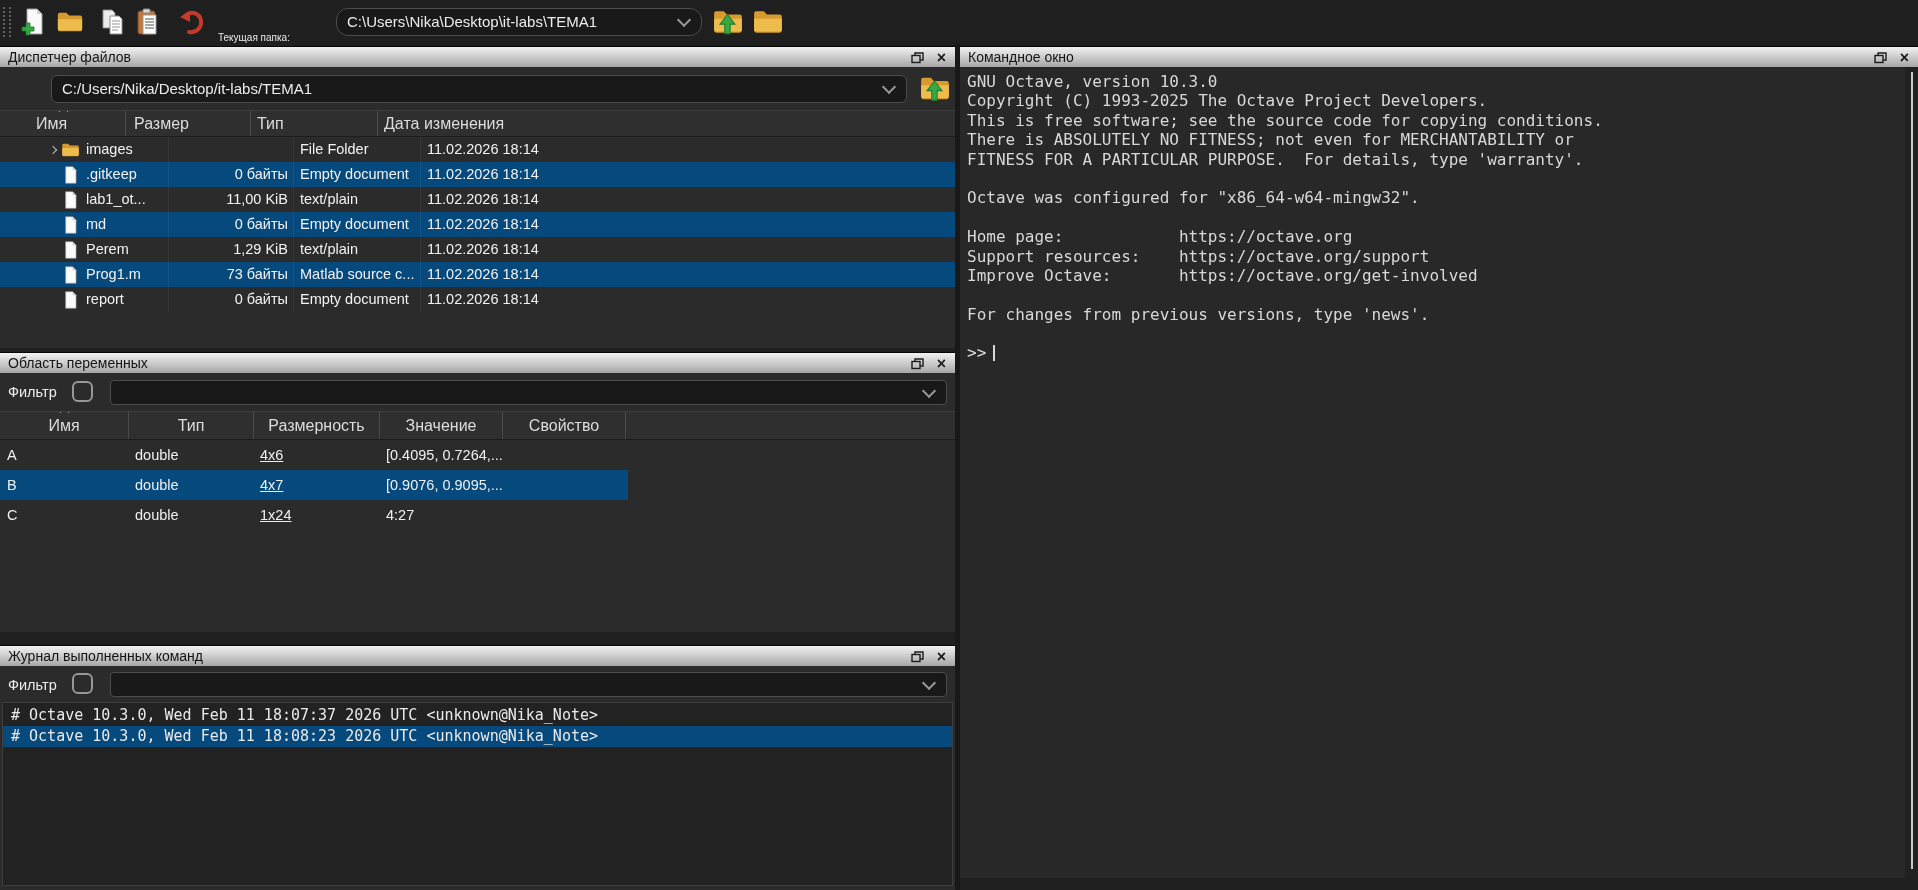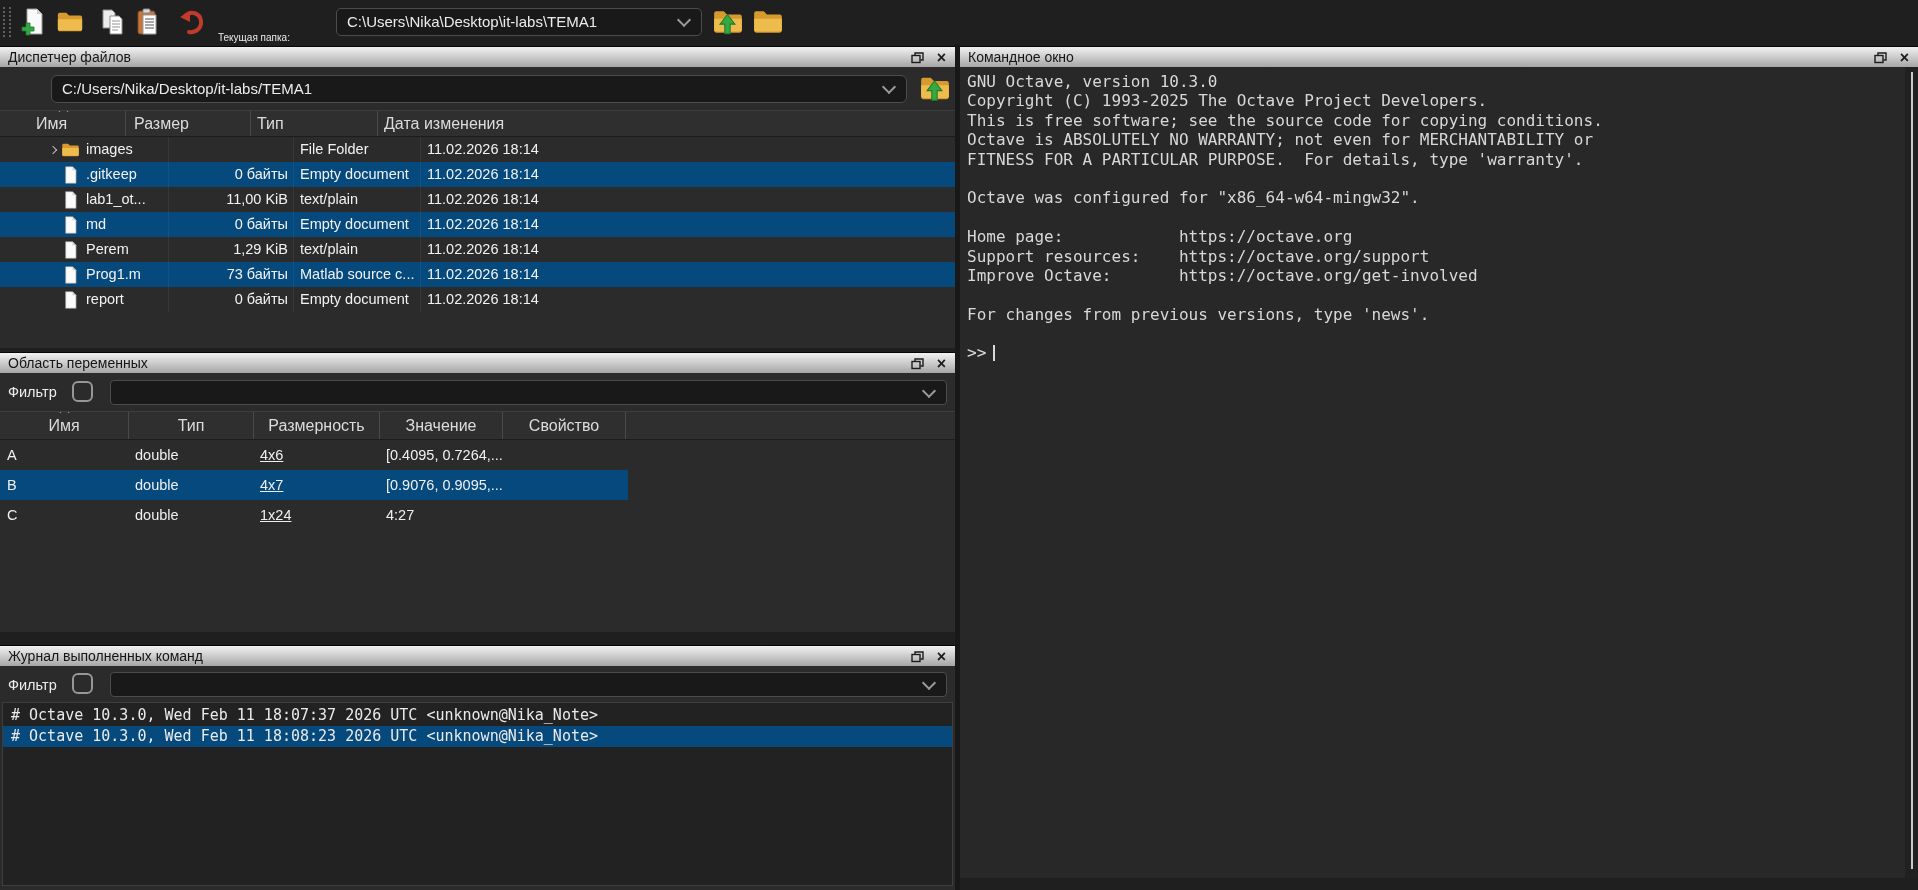--- a/index.html
+++ b/index.html
@@ -8,21 +8,21 @@
     background:#1f1f1f;font-family:"Liberation Sans",sans-serif;
     -webkit-font-smoothing:antialiased;
   }
   
   .toolbar{position:absolute;left:0;top:0;width:1918px;height:44px;background:#1f1f1f;}
   .drag-handle{position:absolute;left:3px;top:7px;width:4px;height:30px;
     border-left:2px dotted #5f5f5f;border-right:2px dotted #5f5f5f;}
   .tbtn{position:absolute;top:8px;width:28px;height:28px;cursor:pointer;}
   .tbtn svg{width:100%;height:100%;display:block;}
   .tlabel{position:absolute;left:218px;top:16px;height:44px;line-height:44px;color:#e9e9e9;font-size:10px;}
-  .combo{background:#191919;border:1px solid #4c4c4c;border-radius:5px;color:#ececec;
+  .combo{background:#191919;border:1px solid #4c4c4c;border-radius:12px;color:#ececec;
     font-size:15px;position:absolute;box-sizing:border-box;}
   .tcombo{left:336px;top:8px;width:366px;height:28px;line-height:26px;padding:0 30px 0 10px;
     white-space:nowrap;overflow:hidden;}
   .chev-down{position:absolute;right:12px;top:50%;width:8px;height:8px;margin-top:-7px;
     border-left:2px solid #9a9a9a;border-bottom:2px solid #9a9a9a;transform:rotate(-45deg);}
   
   .ptitle{position:absolute;height:21px;line-height:21px;
     background:linear-gradient(var(--panel-grad-top,#f2f2f2),var(--panel-grad-bottom,#a6a6a6));
     border-top:1px solid #060606;color:#151515;font-size:14px;padding-left:8px;box-sizing:border-box;}
   .ptitle .pbtns{position:absolute;right:6px;top:0;height:21px;display:flex;gap:9px;align-items:center;}
@@ -422,21 +422,21 @@
     <span class="pbtn">
         <span class="xglyph">×</span>
       </span>
   </span>
 </div>
 <div class="pbody" id="cmd-body">
   <div class="cmd-text" id="cmd-text">
       <div class="cline">GNU Octave, version 10.3.0</div>
       <div class="cline">Copyright (C) 1993-2025 The Octave Project Developers.</div>
       <div class="cline">This is free software; see the source code for copying conditions.</div>
-      <div class="cline">Octave is ABSOLUTELY NO WARRANTY; not even for MERCHANTABILITY or</div>
+      <div class="cline">There is ABSOLUTELY NO FITNESS; not even for MERCHANTABILITY or</div>
       <div class="cline">FITNESS FOR A PARTICULAR PURPOSE.  For details, type 'warranty'.</div>
       <div class="cline"></div>
       <div class="cline">Octave was configured for "x86_64-w64-mingw32".</div>
       <div class="cline"></div>
       <div class="cline">Home page:            https://octave.org</div>
       <div class="cline">Support resources:    https://octave.org/support</div>
       <div class="cline">Improve Octave:       https://octave.org/get-involved</div>
       <div class="cline"></div>
       <div class="cline">For changes from previous versions, type 'news'.</div>
       <div class="cline"></div>

